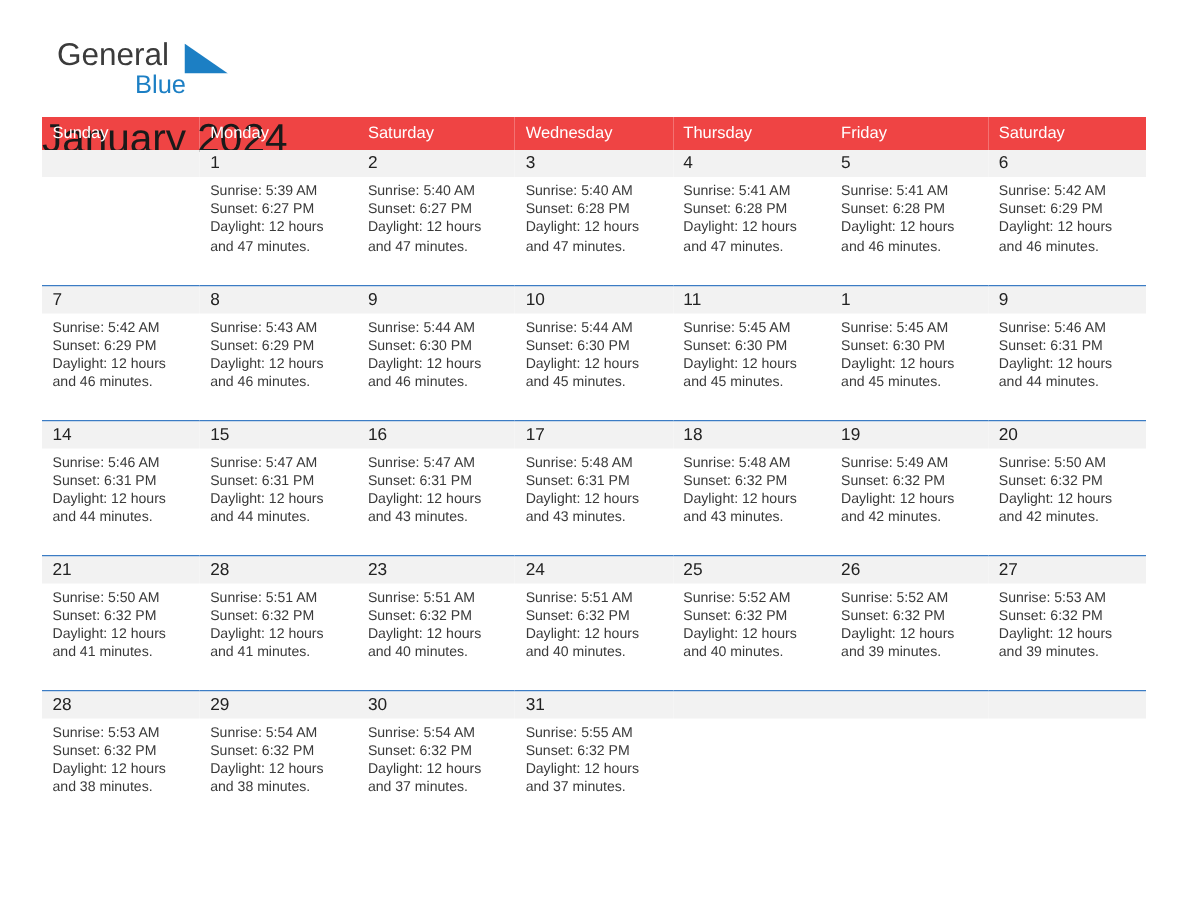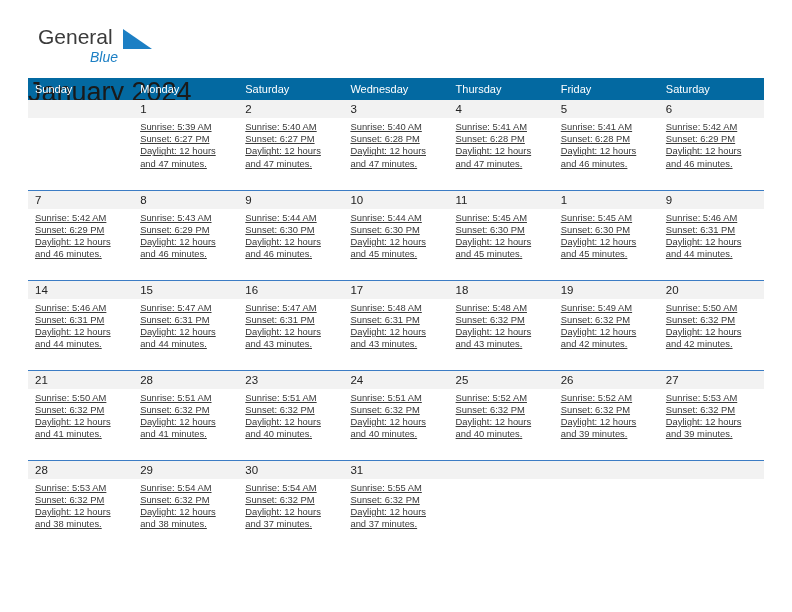--- a/index.html
+++ b/index.html
@@ -52,25 +52,24 @@
     position: absolute;
     left: 95px;
     top: 3px;
     width: 29px;
     height: 20px;
   }
   .brand-blue {
     position: absolute;
     left: 62px;
     top: 20px;
-    font-size: 14px;
+    font-size: 17px;
     color: #1c7fc4;
     line-height: 22px;
     font-weight: 400;
-    font-style: italic;
   }
 
   .title-block {
     text-align: center;
     flex: 0 0 auto;
     padding-right: 2px;
   }
   .cal-title {
     font-size: 27px;
     color: #1a1a1a;
@@ -87,21 +86,21 @@
   }
 
   
   .calendar {
     width: 736px;
     border-collapse: collapse;
     table-layout: fixed;
     margin-top: 4px;
   }
   .calendar th {
-    background: #0369a1;
+    background: #ef4444;
     color: #ffffff;
     font-size: 11px;
     font-weight: 400;
     text-align: left;
     padding: 5px 0 5px 7px;
     height: 19px;
     box-sizing: border-box;
     border: none;
   }
   .calendar td {
@@ -129,21 +128,20 @@
     line-height: 12px;
   }
   .daycell.empty .daynum {
     background: #f2f2f2;
   }
   .info {
     padding: 3px 6px 0 7px;
     font-size: 9.4px;
     line-height: 12.2px;
     color: #3a3a3a;
-    text-decoration: underline;
   }
   .info div {
     white-space: nowrap;
   }
 </style>
 </head>
 <body>
 
 <div class="page">
 

